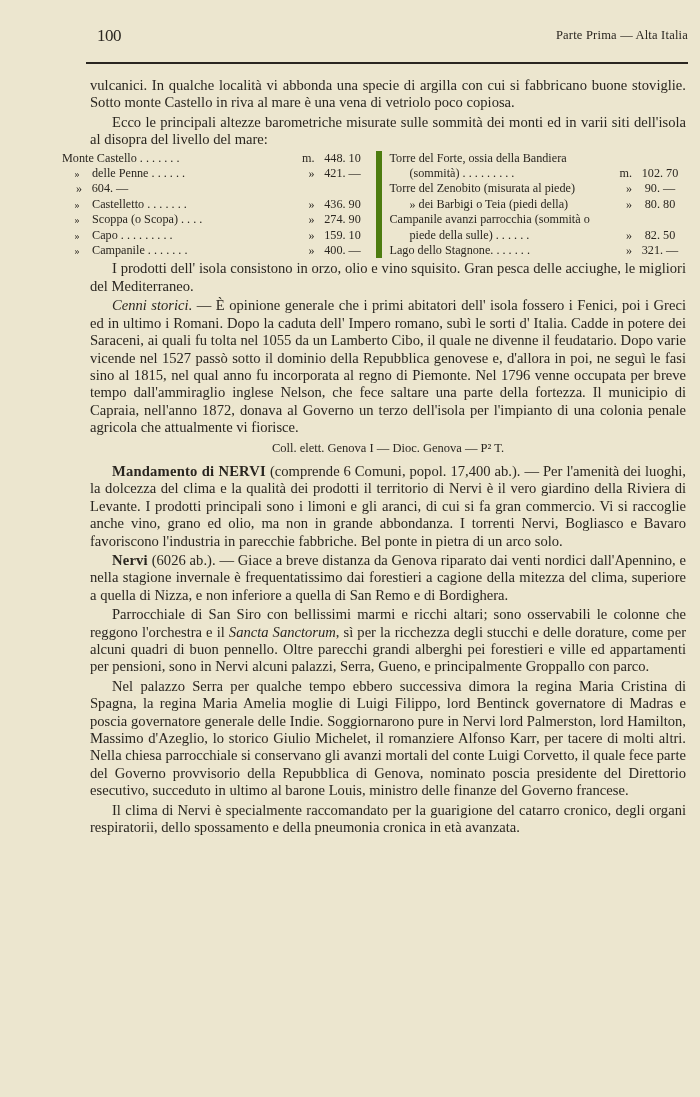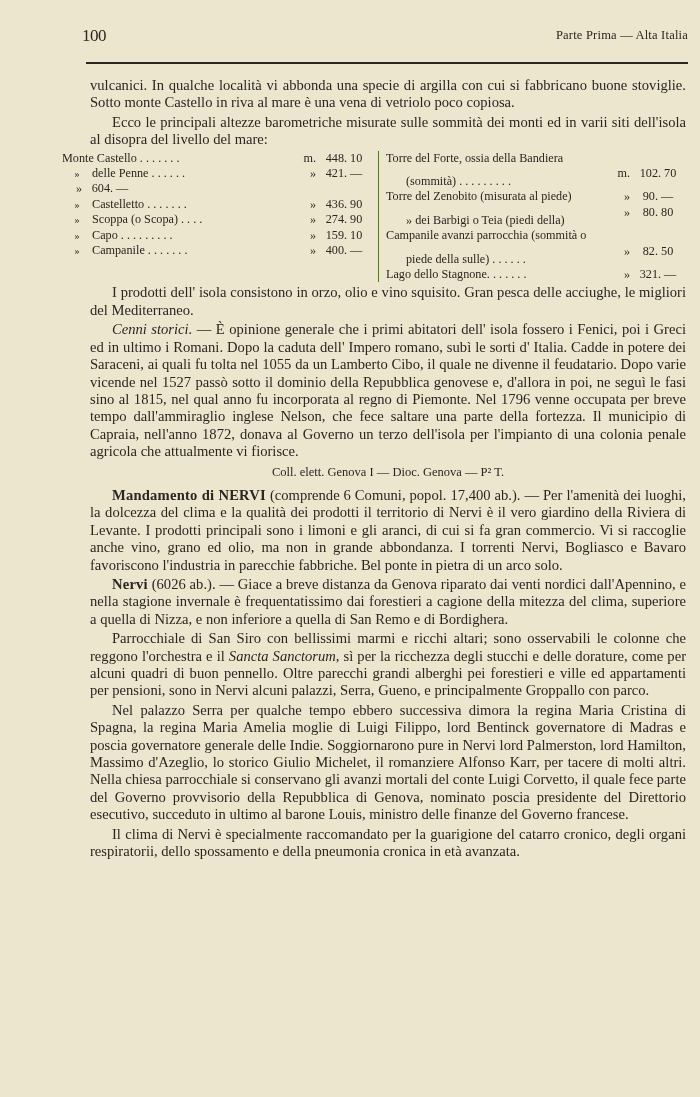--- a/index.html
+++ b/index.html
@@ -4,36 +4,36 @@
 <style>
   html, body { margin:0; padding:0; }
   body {
     width:700px; height:1097px; overflow:hidden;
     background:#ece6cf;
     font-family:"Liberation Serif", "DejaVu Serif", serif;
     color:#2a2620;
     position:relative;
   }
   .page { position:absolute; left:88px; top:26px; width:600px; }
-  .header { position:relative; height:22px; font-size:13.5px; }
+  .header { position:relative; height:22px; font-size:13.5px;margin-left:15px; }
   .pnum { position:absolute; left:-6px; top:0; font-size:17px; letter-spacing:-0.5px; }
   .htitle { position:absolute; left:0; right:0; text-align:right; top:2px; font-size:12.5px; letter-spacing:0.2px; }
   .rule { margin-top:14px; border-top:2.5px solid #2a2620; margin-left:-2px; width:602px; }
   .body { margin-top:13px; font-size:14.6px; line-height:17.4px; text-align:justify; }
   .body p { margin:2px; }
   .ind { text-indent:22px; }
   .table { display:flex; font-size:12.2px; line-height:15.4px; margin:2px 0 2px -26px; width:626px; }
-  .tcol-left { width:310px; padding-right:6px; border-right:1px solid #4d7c0f; }
+  .tcol-left { width:310px; padding-right:6px; border-right:6px solid #4d7c0f; }
   .tcol-right { width:300px; padding-left:7px; }
   .trow { display:flex; white-space:nowrap; }
   .tname { flex:1; overflow:hidden; }
   .ditto { display:inline-block; width:30px; text-align:center; font-size:10px; }
   .tunit { width:20px; text-align:right; }
   .tval { width:56px; text-align:center; }
-  .cont { padding-left:20px;margin-top:8px; }
+  .cont { padding-left:20px; }
   .center { text-align:center; font-size:12.5px; margin:3px 0 6px 0; }
   .bold { font-weight:bold; letter-spacing:0.2px; }
   i { font-style:italic; }
 </style>
 </head>
 <body>
 
 <div class="page">
   <div class="header">
     <span class="pnum">100</span>

